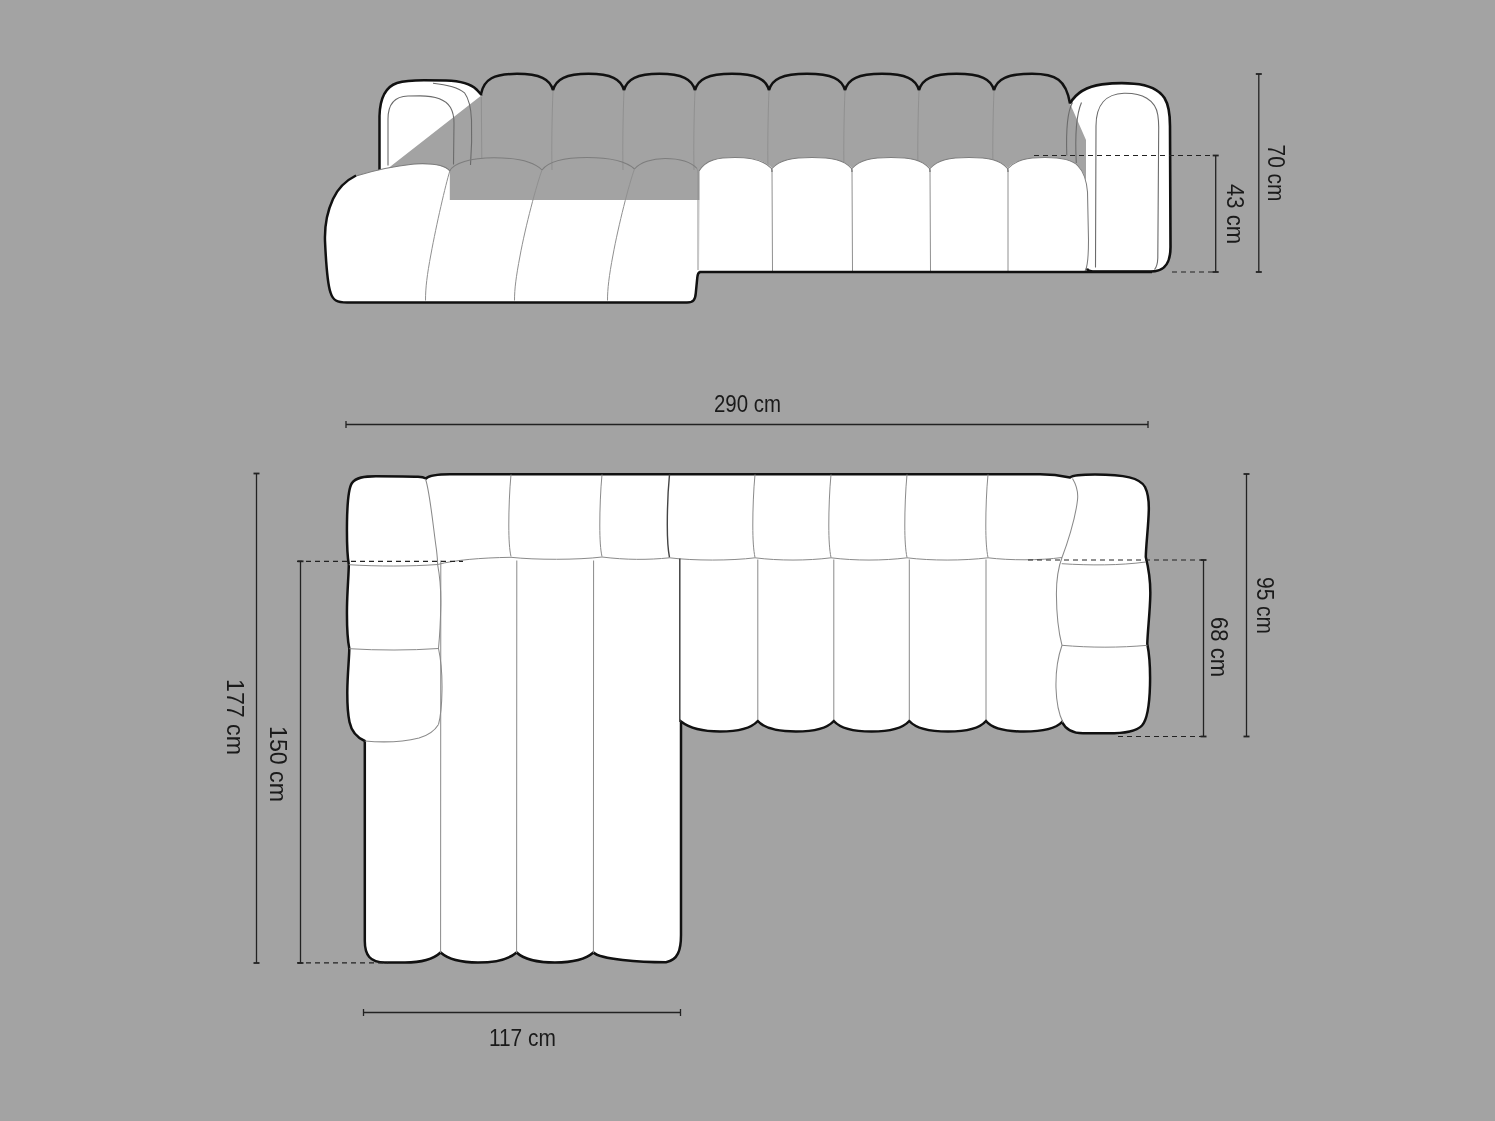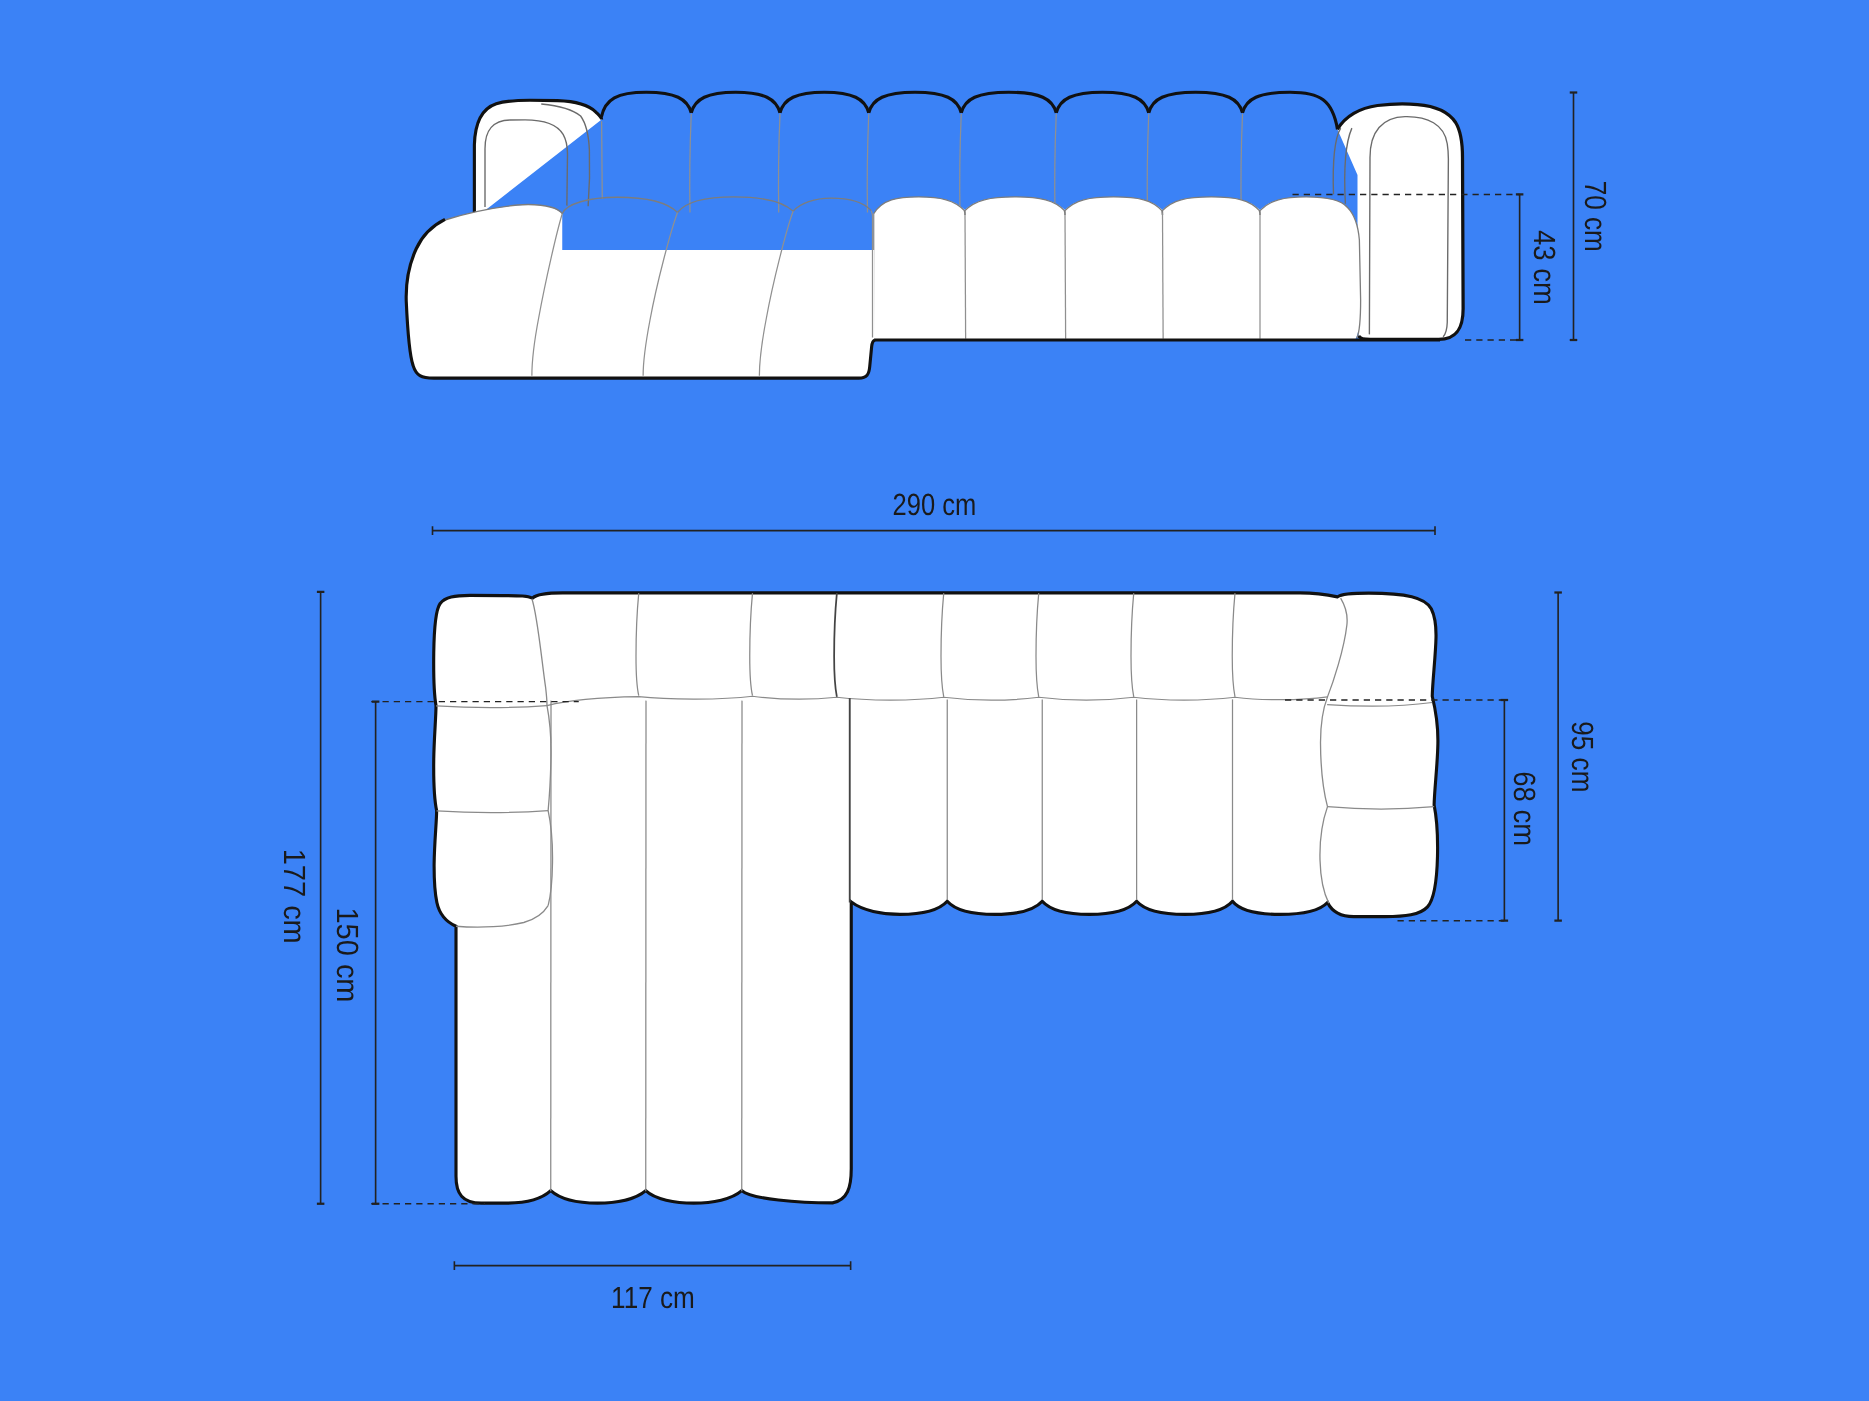--- a/index.html
+++ b/index.html
@@ -1,16 +1,16 @@
 <!DOCTYPE html>
 <html><head>
 <meta charset="utf-8">
 <style>
   html,body{margin:0;padding:0;background:#ffffff;}
-  .wrap{width:1495px;height:1121px;position:relative;background:#3b82f6;}
+  .wrap{width:1495px;height:1121px;position:relative;background:#a3a3a3;}
   svg{display:block;}
   text{font-family:"Liberation Sans", sans-serif;fill:#1a1a1a;}
 </style>
 </head>
 <body>
 <div class="wrap">
 <svg width="1495" height="1121" viewBox="0 0 1495 1121" fill="none">
 
 <path d="M 379.5,175 L 379.5,116 C 380,97 386.5,86.5 397,83 C 406,80.2 415,80.2 424,80.2 L 446,80.5 C 461,81 471.5,84.5 476.5,89.5 C 479.5,92.5 481.3,94 481.3,95.5" stroke="#111" stroke-width="2.5" fill="#fff"></path>
 

